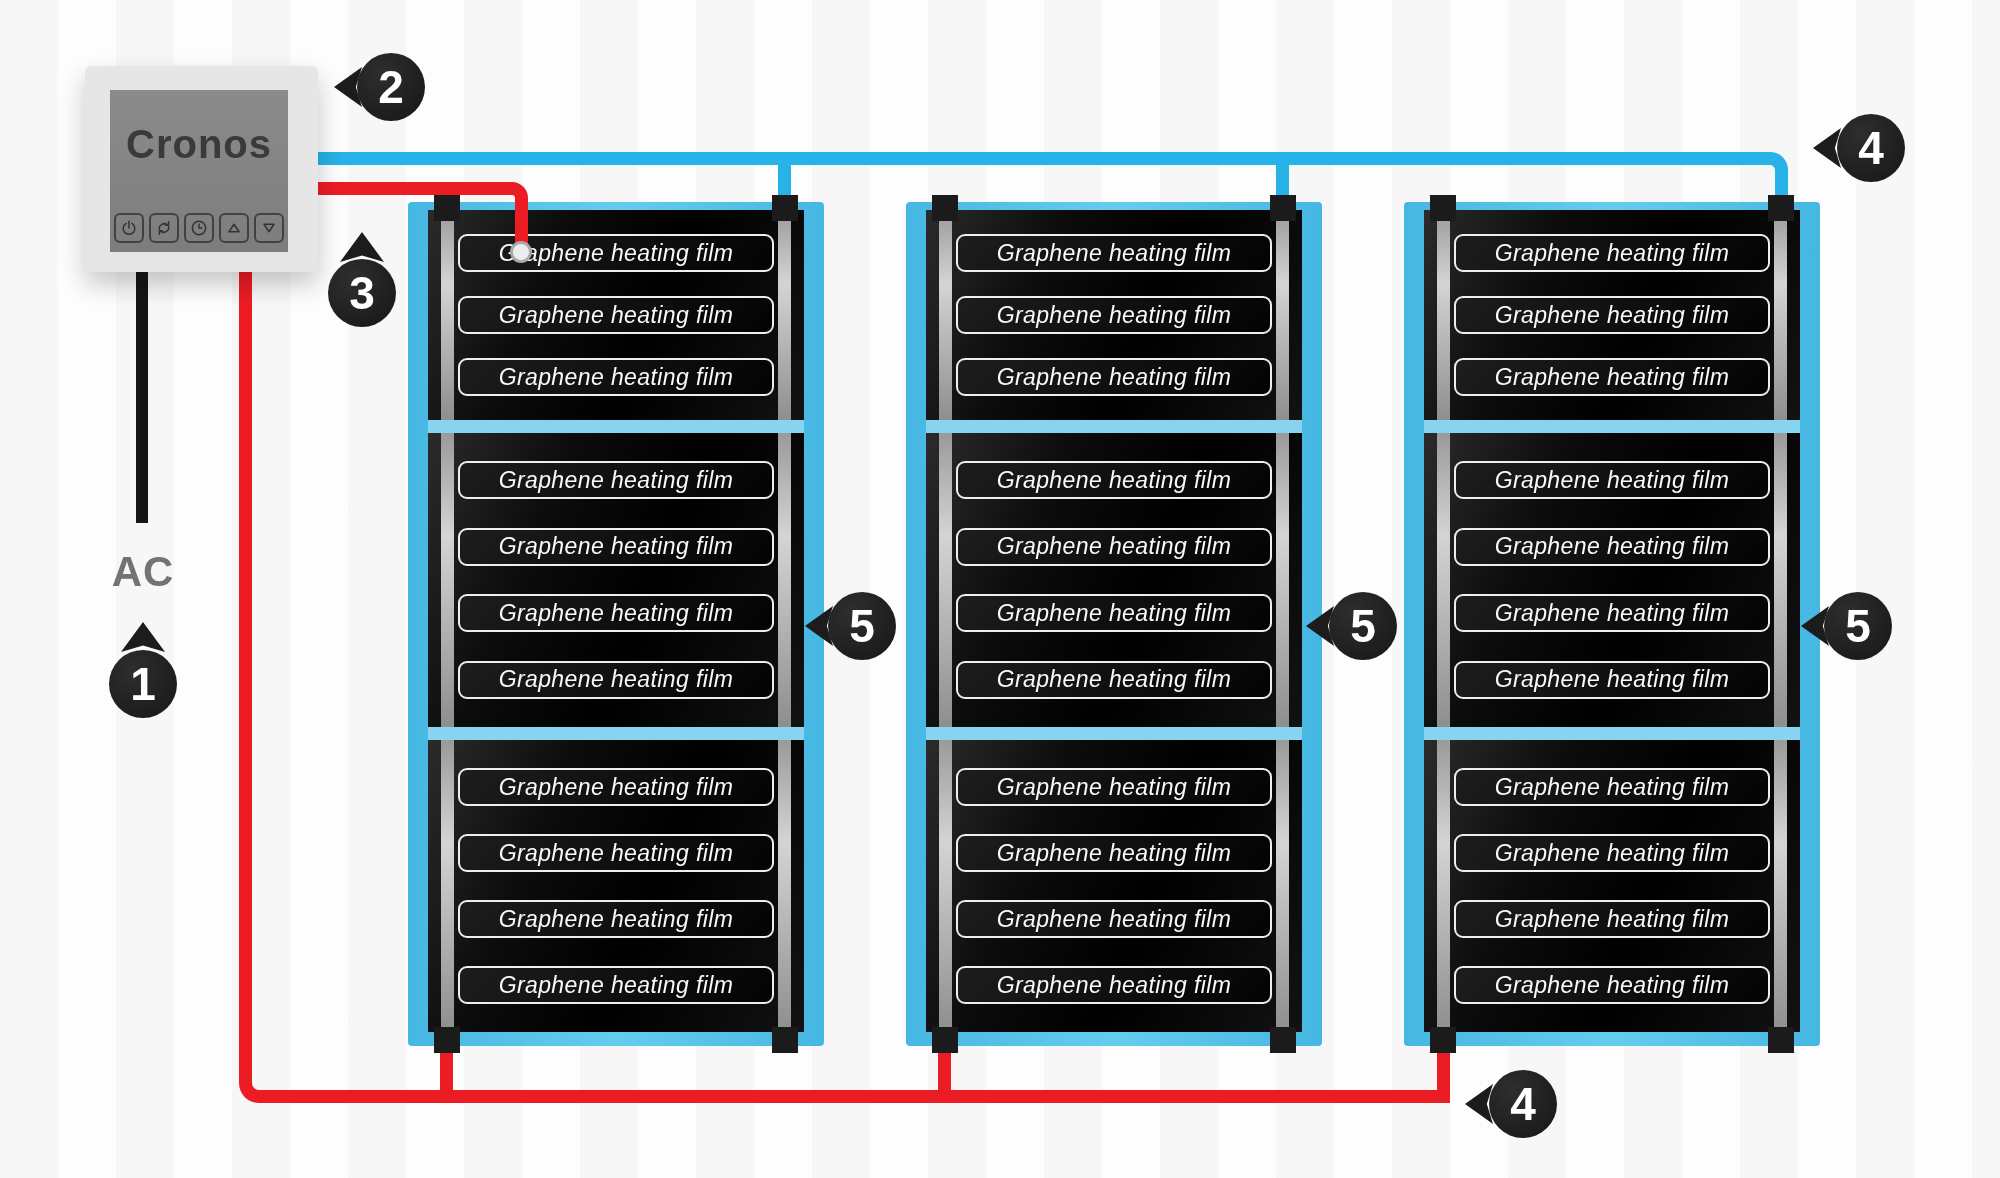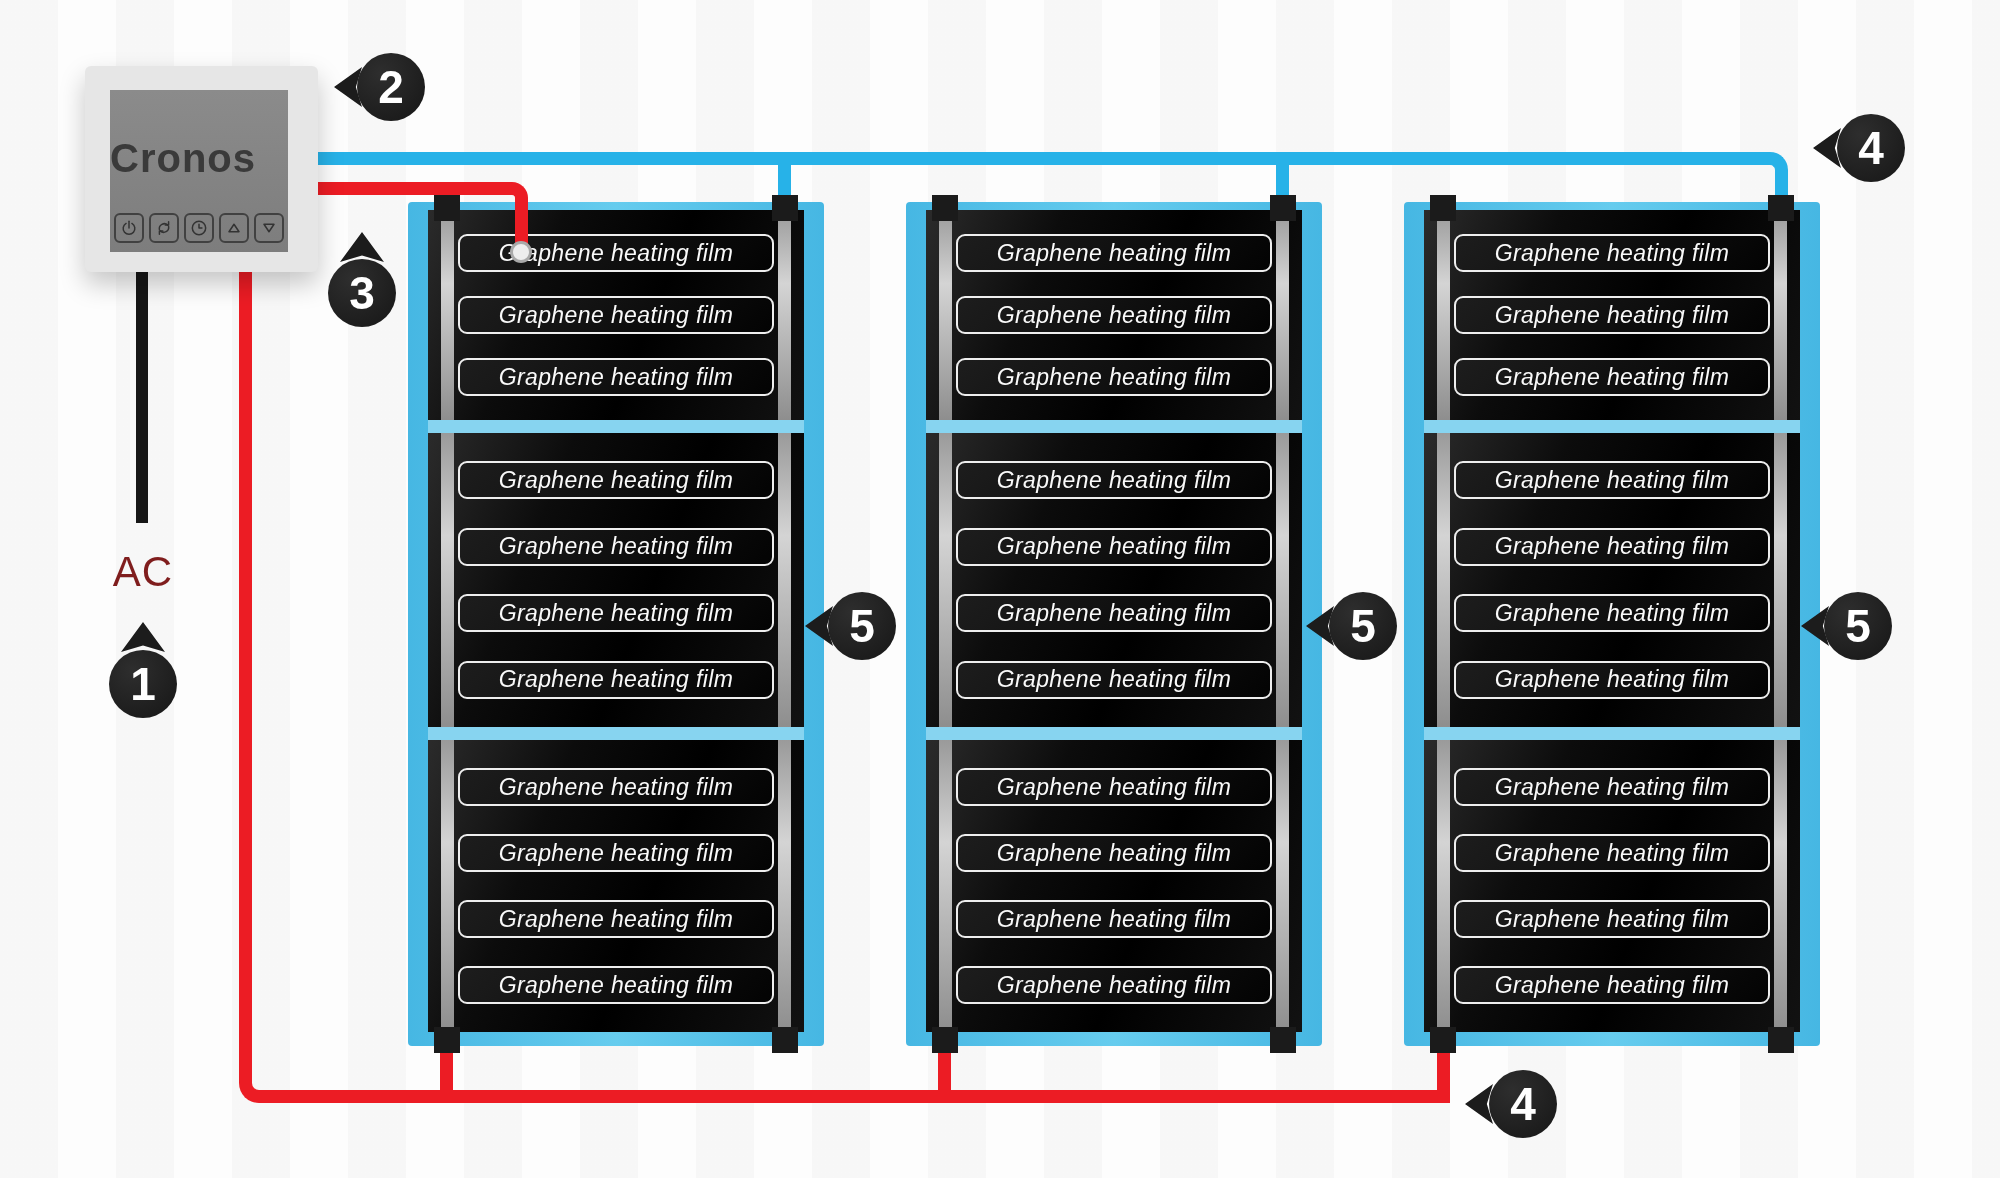--- a/index.html
+++ b/index.html
@@ -84,37 +84,37 @@
   .thermostat {
     position: absolute; left: 85px; top: 66px; width: 233px; height: 206px; z-index: 5;
     background: #e6e6e6; border-radius: 6px;
     box-shadow: 0 12px 26px rgba(0,0,0,.22);
   }
   .screen {
     position: absolute; left: 25px; top: 24px; right: 30px; bottom: 20px;
     background: linear-gradient(180deg,#8b8b8b,#7d7d7d);
   }
   .brand {
-    position: absolute; top: 46px; width: 100%; text-align: left;
+    position: absolute; top: 32px; width: 100%; text-align: center;
     font-size: 40px; font-weight: bold; color: #3a3a3a; letter-spacing: 1px;
   }
   .btn-row {
     position: absolute; bottom: 9px; left: 0; right: 0;
     display: flex; justify-content: center; gap: 5px;
   }
   .tbtn {
     width: 30px; height: 30px; border: 2px solid #414141; border-radius: 6px;
     background: transparent; display: flex; align-items: center; justify-content: center;
   }
   .tbtn svg { width: 20px; height: 20px; stroke: #333; fill: none; stroke-width: 1.8; stroke-linecap: round; stroke-linejoin: round; }
 
   
   .ac-label {
     position: absolute; left: 97px; top: 548px; width: 92px; z-index: 5;
-    text-align: center; font-size: 42px; font-weight: normal; color: #7f1d1d; letter-spacing: 1px;
+    text-align: center; font-size: 42px; font-weight: bold; color: #737373; letter-spacing: 1px;
   }
   .callout {
     position: absolute; z-index: 8; width: 68px; height: 68px; border-radius: 50%;
     background: radial-gradient(circle at 35% 30%, #2e2e2e, #161616);
     color: #fff; display: flex; align-items: center; justify-content: center;
     font-size: 46px; font-weight: bold;
   }
   .c-arrow { position: absolute; z-index: 8; background: #1c1c1c; }
   .a-left { width: 28px; height: 40px; clip-path: polygon(0 50%, 100% 0, 78% 50%, 100% 100%); }
   .a-up   { width: 44px; height: 30px; clip-path: polygon(50% 0, 100% 100%, 50% 78%, 0 100%); }

